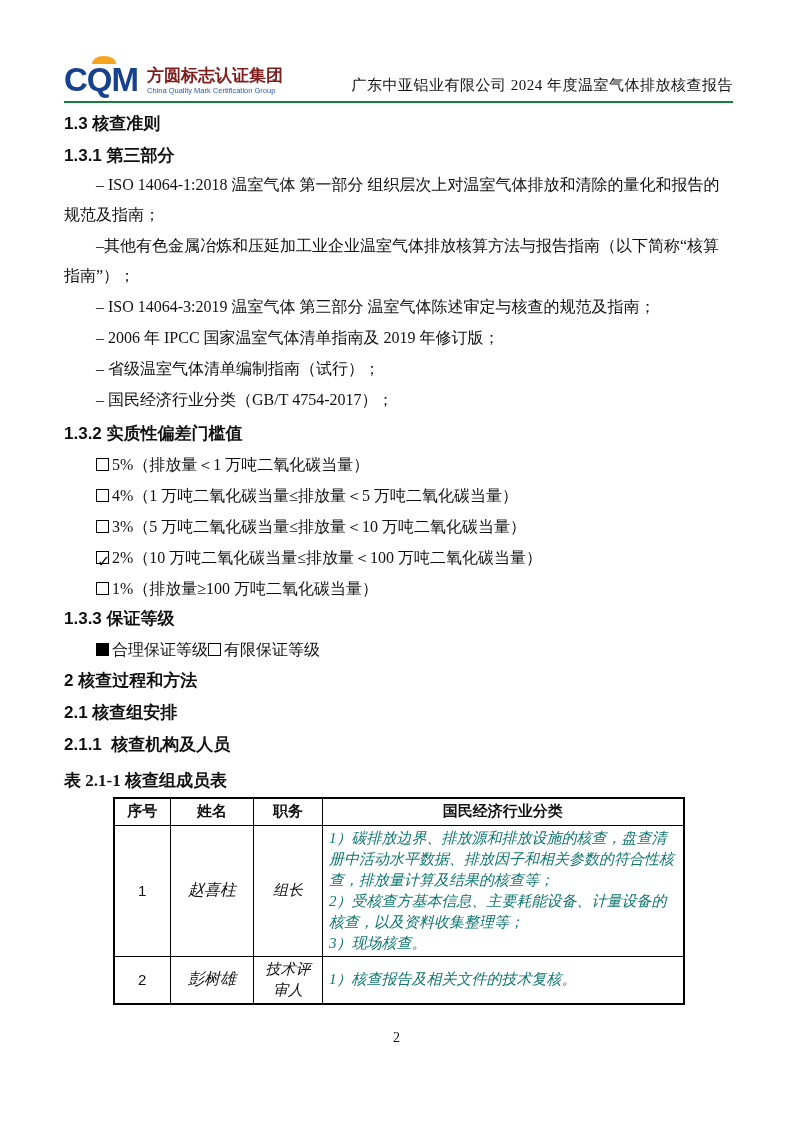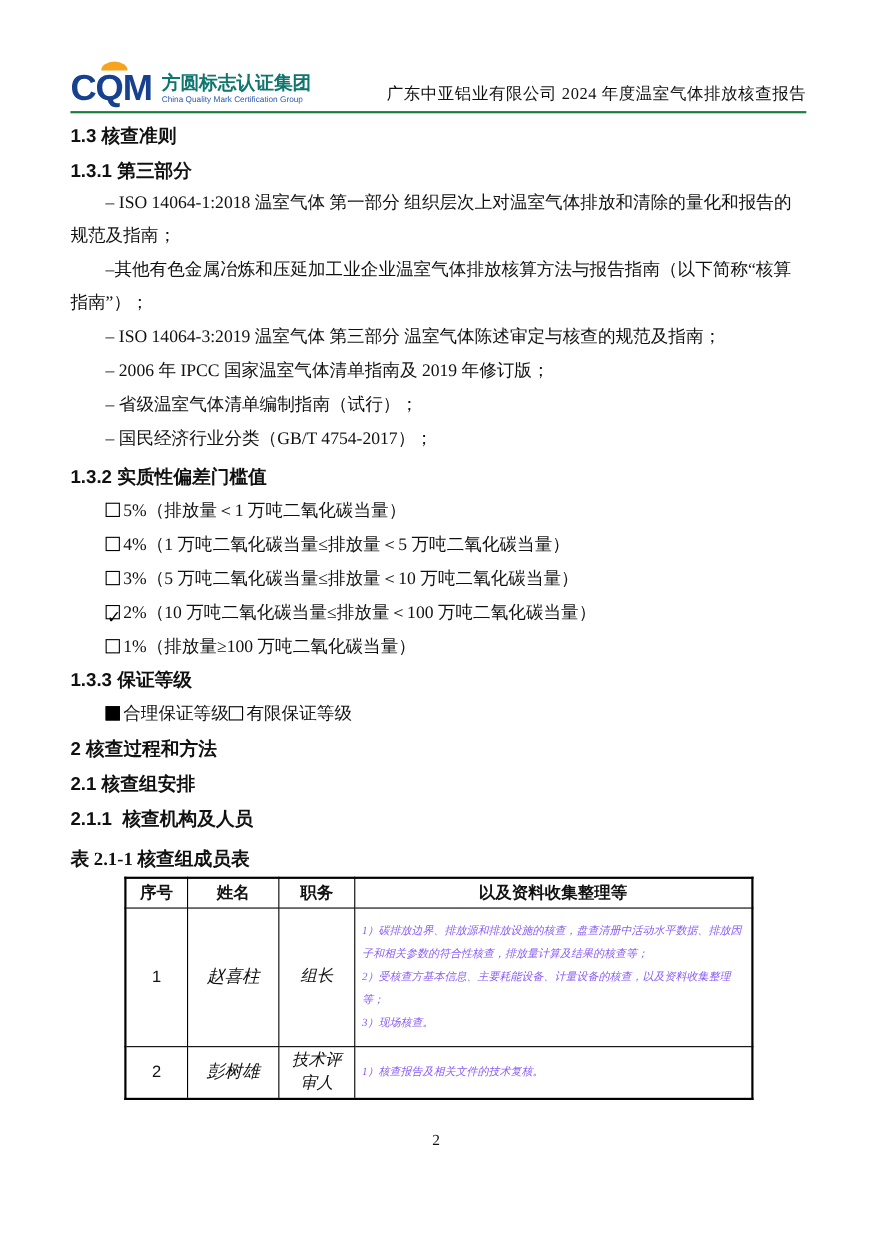--- a/index.html
+++ b/index.html
@@ -30,21 +30,21 @@
   }
   .cqm-arc {
     position:absolute; top:-7px; left:28px;
     width:24px; height:8px;
     background:#f6a41e;
     border-radius:50% 50% 0 0 / 100% 100% 0 0;
   }
   .logo-names { margin-left:9px; padding-bottom:1px; }
   .logo-cn {
     font-family:"Liberation Sans","DejaVu Sans",sans-serif;
-    font-weight:bold; font-size:17px; color:#0f766e; line-height:1.15;
+    font-weight:bold; font-size:17px; color:#7f1d1d; line-height:1.15;
   }
   .logo-en {
     font-family:"Liberation Sans","DejaVu Sans",sans-serif;
     font-size:7.5px; color:#2d5bb0; line-height:1.2;
   }
   .report-title {
     font-size:15px; letter-spacing:0.5px; color:#111;
     padding-bottom:1px; white-space:nowrap;
   }
   
@@ -97,21 +97,21 @@
     height:27px; color:#111;
   }
   td.c-no {
     text-align:center;
     font-family:"Liberation Sans","DejaVu Sans",sans-serif;
     font-size:15px; color:#111;
   }
   .kai { font-style:italic; font-family:"Liberation Serif","DejaVu Serif",serif; }
   td.c-name, td.c-role { text-align:center; font-size:16px; color:#111;margin-top:48px; }
   td.c-role { font-size:15px; line-height:21px; }
-  td.c-duty { font-size:10px; color:#8b5cf6;font-style:italic; }
+  td.c-duty { font-size:15px; color:#0f766e;font-style:italic; }
   .duty-line { line-height:21px; }
   tr.r1 td { height:126px; }
   tr.r2 td { height:40px; }
   
   .footer {
     position:absolute; left:0; top:1030px; width:793px;
     text-align:center; font-size:14px; color:#111;
   }
 </style>
 </head>
@@ -184,21 +184,21 @@
       <col style="width:57px">
         <col style="width:83px">
         <col style="width:69px">
         <col style="width:361px">
     </colgroup>
     <thead>
       <tr>
         <th>序号</th>
         <th>姓名</th>
         <th>职务</th>
-        <th>以及资料收集整理等</th>
+        <th>国民经济行业分类</th>
       </tr>
     </thead>
     <tbody>
       <tr class="r1">
         <td class="c-no">1</td>
         <td class="c-name kai">赵喜柱</td>
         <td class="c-role kai">组长</td>
         <td class="c-duty kai">
           <div class="duty-line">1）碳排放边界、排放源和排放设施的核查，盘查清册中活动水平数据、排放因子和相关参数的符合性核查，排放量计算及结果的核查等；</div>
           <div class="duty-line">2）受核查方基本信息、主要耗能设备、计量设备的核查，以及资料收集整理等；</div>

